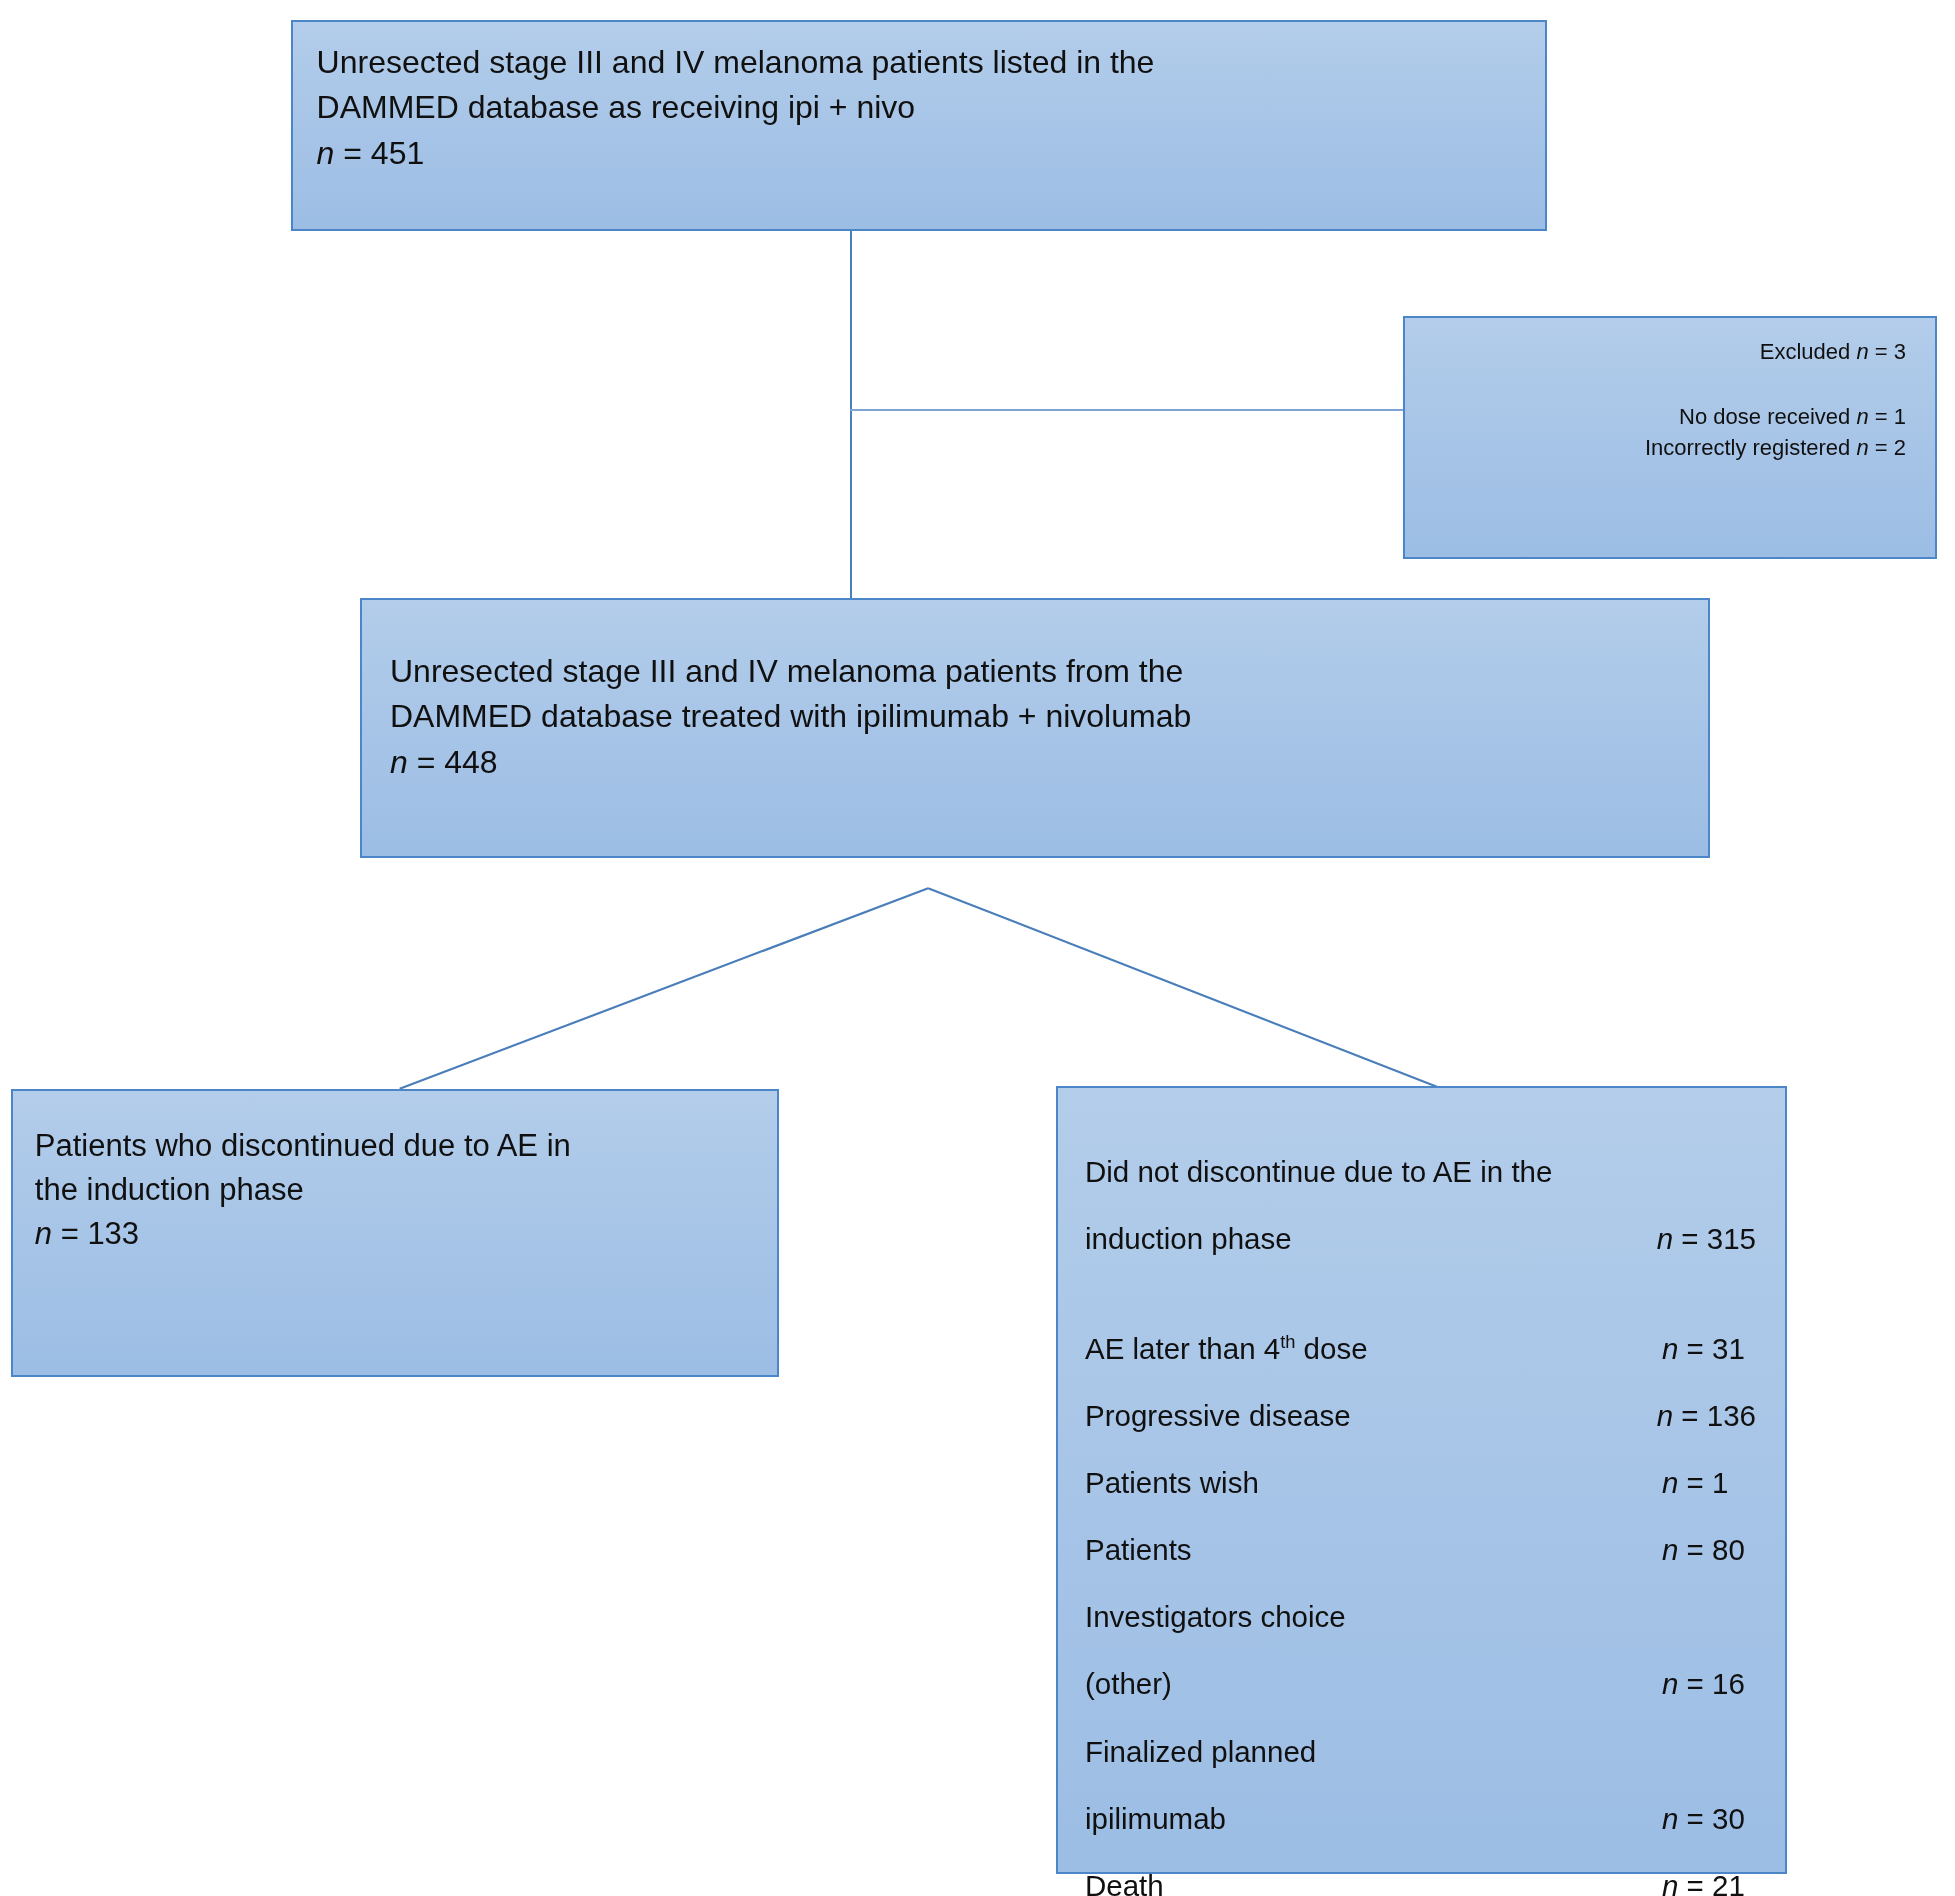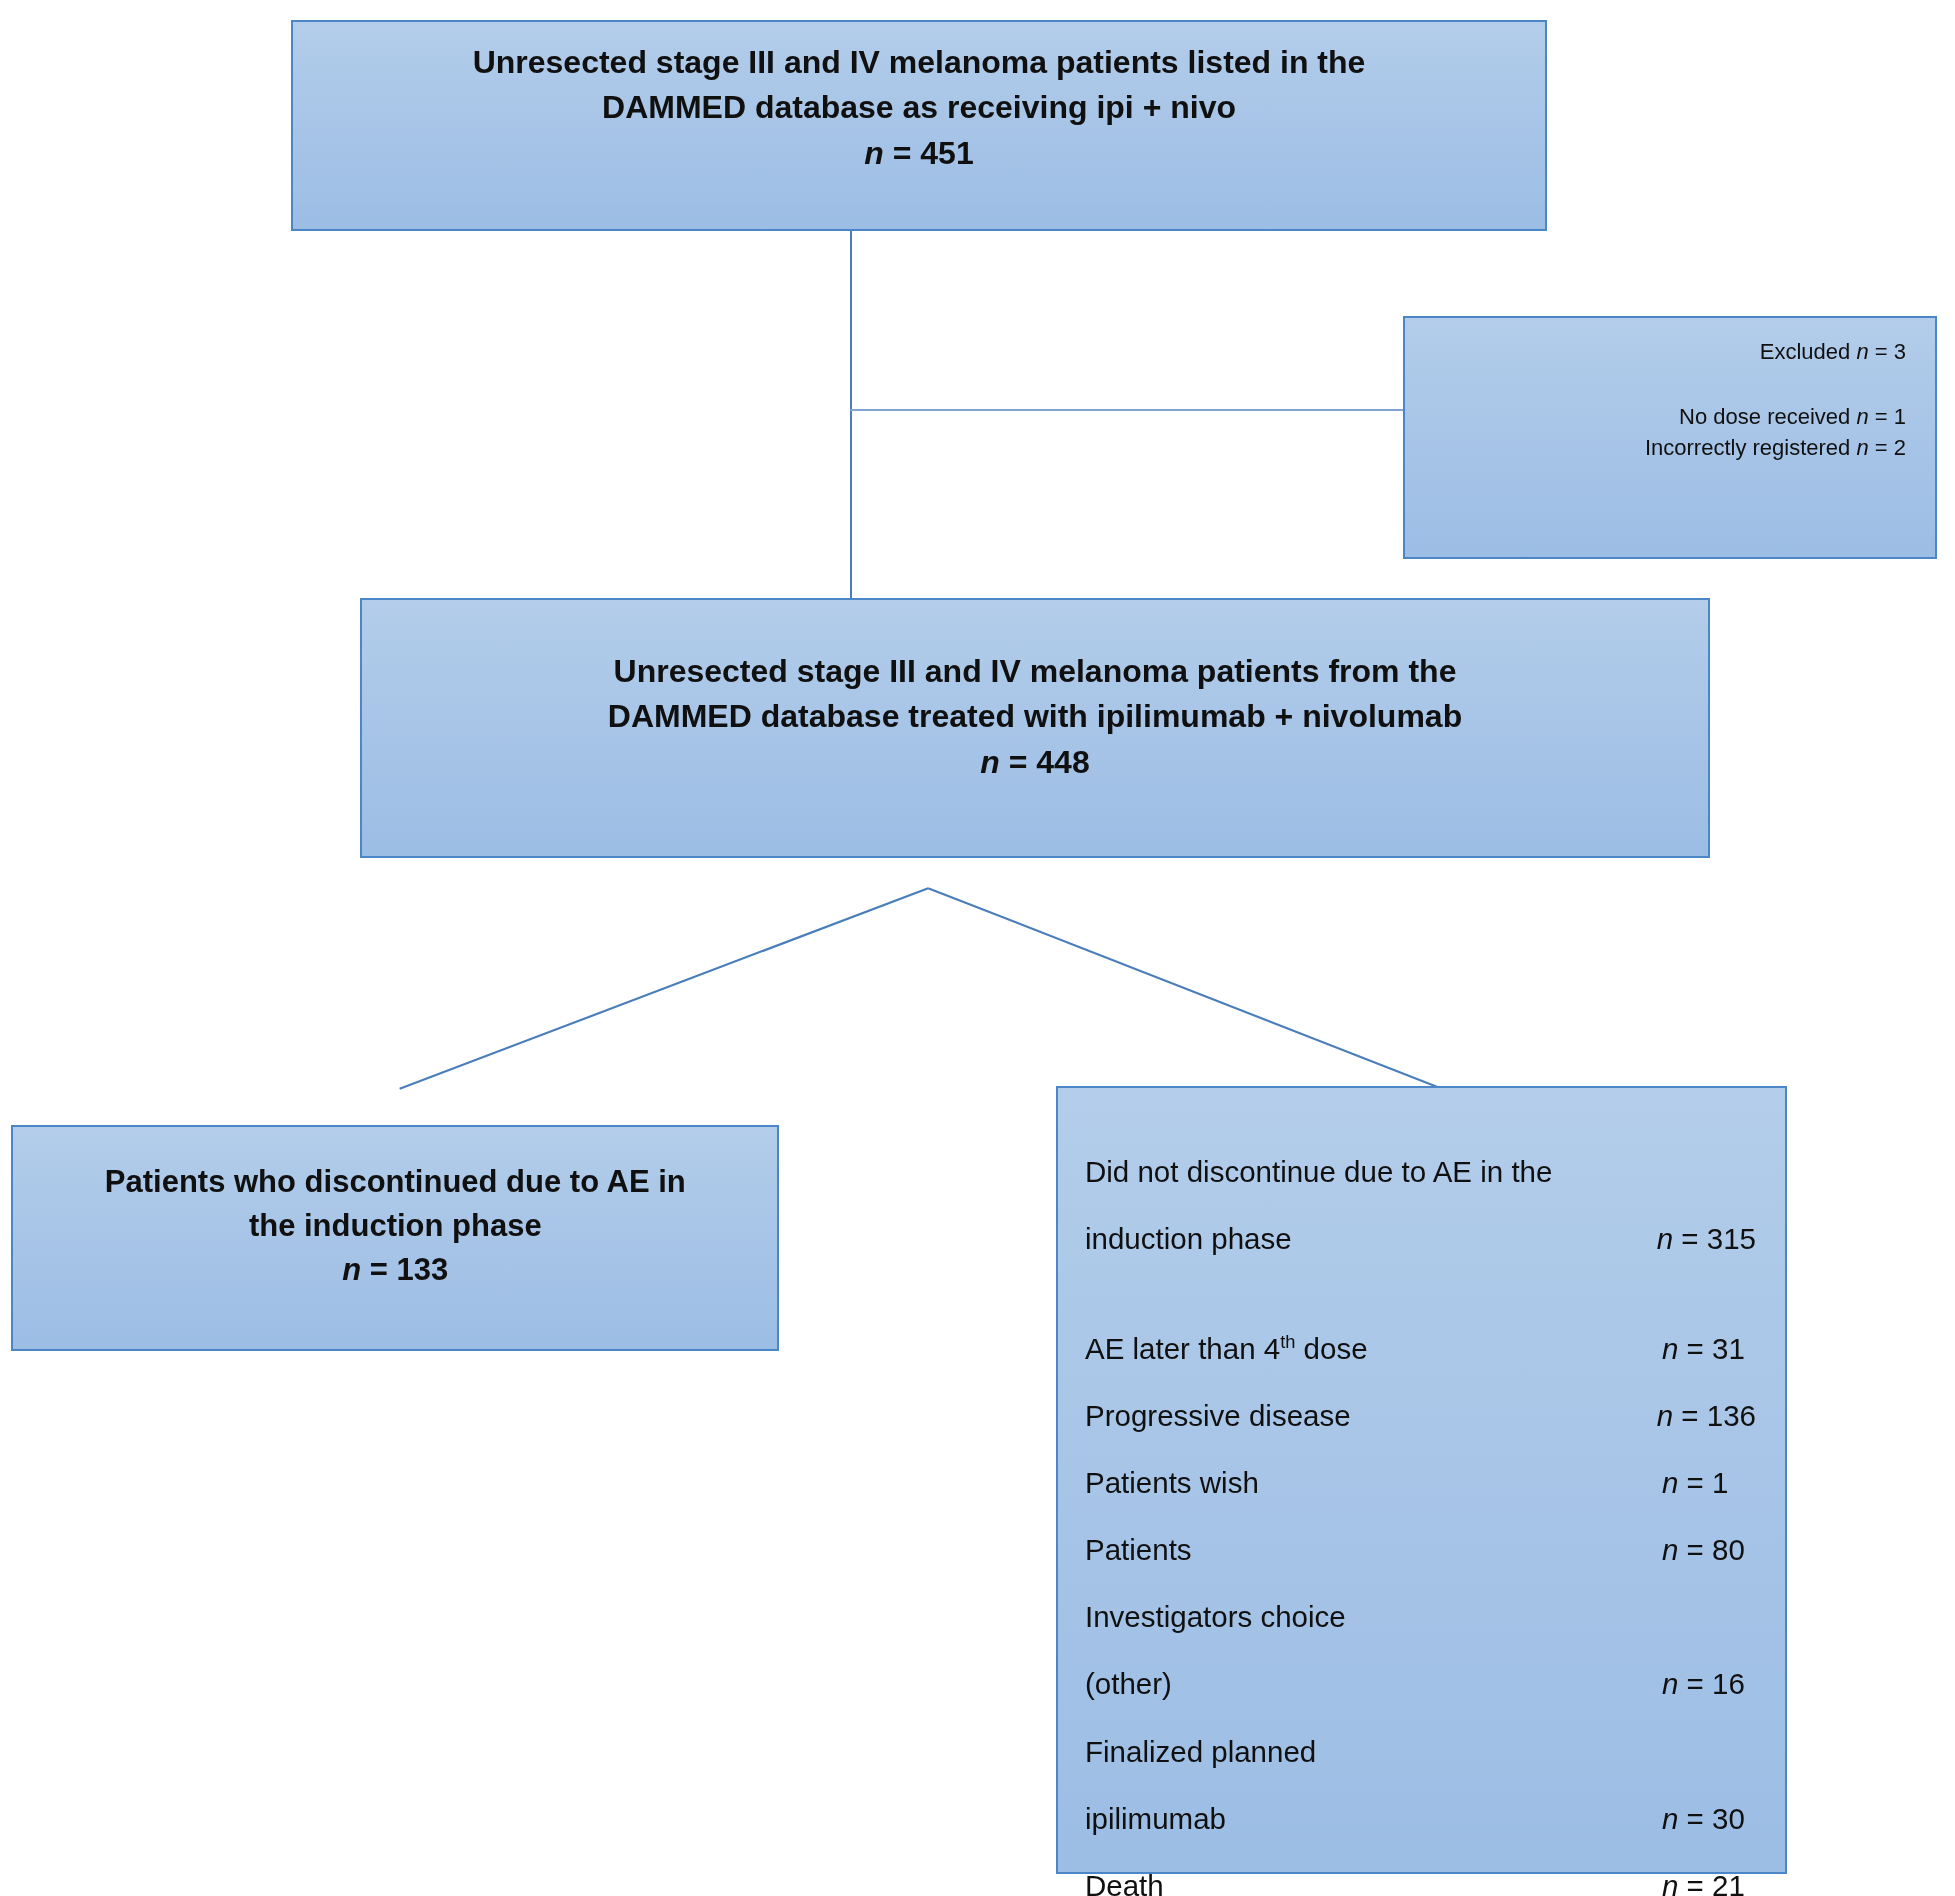--- a/index.html
+++ b/index.html
@@ -18,39 +18,39 @@
     box-sizing:border-box;
     border:2.7px solid #4a86c8;
     background:linear-gradient(180deg,#b3cdea 0%,#a6c4e7 55%,#9cbde4 100%);
   }
   .boxtext{
     position:absolute;
     left:0; right:0;
     box-sizing:border-box;
     line-height:1.42;
   }
-  .center{ text-align:center;font-weight:bold; }
+  .center{ text-align:left; }
   .right{ text-align:right; }
   .n-italic{ font-style:italic; }
 
   
   #box-source{ left:291px; top:20px; width:1256px; height:211px; }
   #box-source .boxtext{ top:18px; padding:0 23.6px; font-size:32px; }
 
   
   #box-excluded{ left:1403px; top:316px; width:534px; height:243px; }
   #box-excluded .boxtext{ top:18px; padding:0 29px; font-size:22px; }
   #box-excluded .gap{ height:34px; }
 
   
   #box-included{ left:360px; top:598px; width:1350px; height:260px; }
   #box-included .boxtext{ top:49px; padding:0 28px; font-size:32px; }
 
   
-  #box-discontinued{ left:11.3px; top:1089px; width:768px; height:226px;margin-top:36px; }
+  #box-discontinued{ left:11.3px; top:1089px; width:768px; height:288px; }
   #box-discontinued .boxtext{ top:33px; padding:0 21.5px; font-size:31px; }
 
   
   #box-continued{ left:1056px; top:1086px; width:731px; height:788px;text-decoration:underline; }
   #box-continued .inner{
     position:absolute;
     left:0; top:62px; right:0;
     padding:0 29px 0 27px;
     box-sizing:border-box;
     font-size:29.5px;

